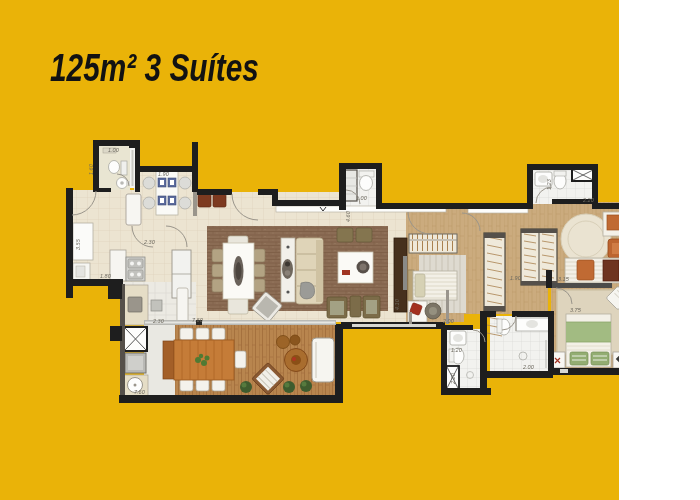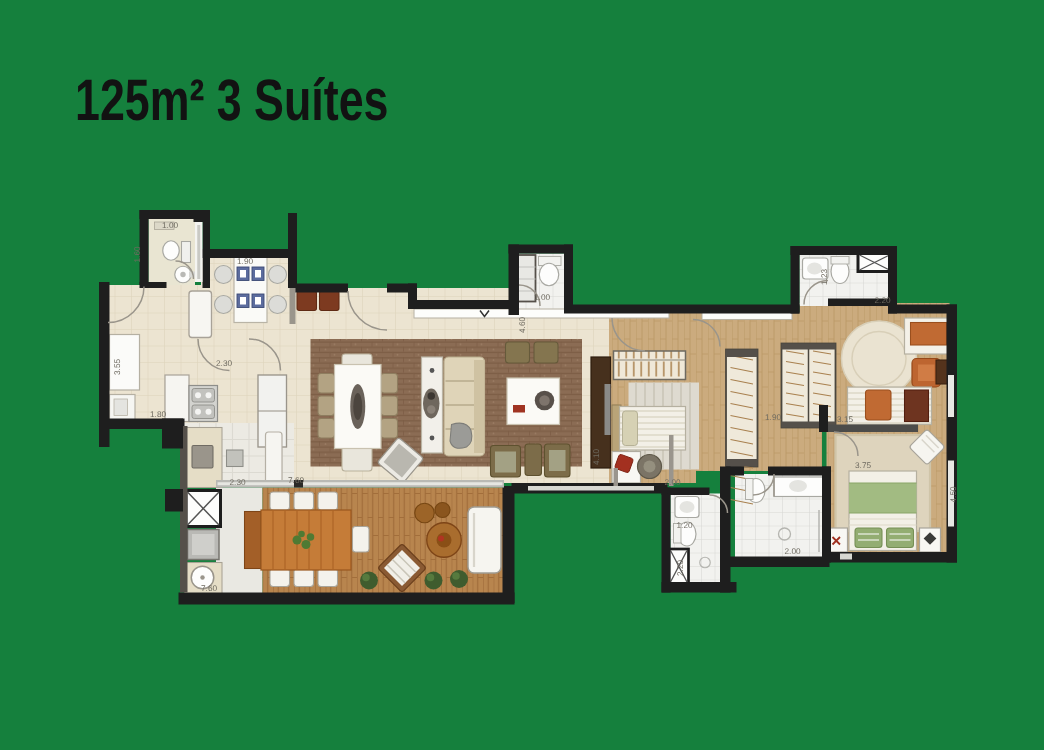--- a/index.html
+++ b/index.html
@@ -1,17 +1,17 @@
 <!DOCTYPE html>
 <html><head>
 <meta charset="utf-8">
 <style>
 html,body{margin:0;padding:0;background:#ffffff;}
-#page{position:relative;width:696px;height:500px;background:#15803d;overflow:hidden;
-font-family:"Liberation Sans", sans-serif;}
+#page{position:relative;width:619px;height:500px;background:#eab308;overflow:hidden;
+font-family:"Liberation Sans", sans-serif;font-style:italic;}
 h1{position:absolute;left:50px;top:46px;margin:0;font-size:39px;font-weight:bold;color:#121212;transform:scaleX(0.765);transform-origin:left top;white-space:nowrap;}
 svg{position:absolute;left:0;top:0;}
 </style>
 </head>
 <body>
 <div id="page">
 
 <h1>125m² 3 Suítes</h1>
 <svg width="700" height="500" viewBox="0 0 700 500">
 <defs>

